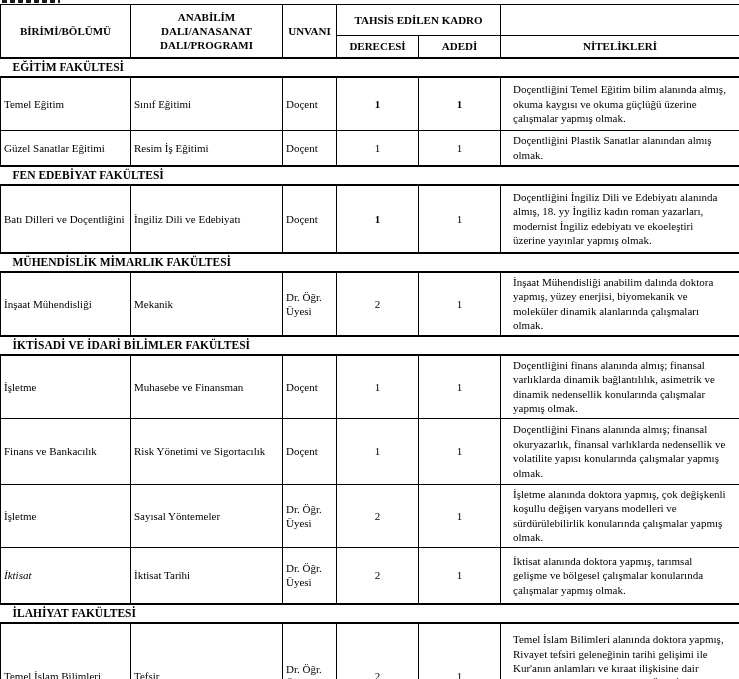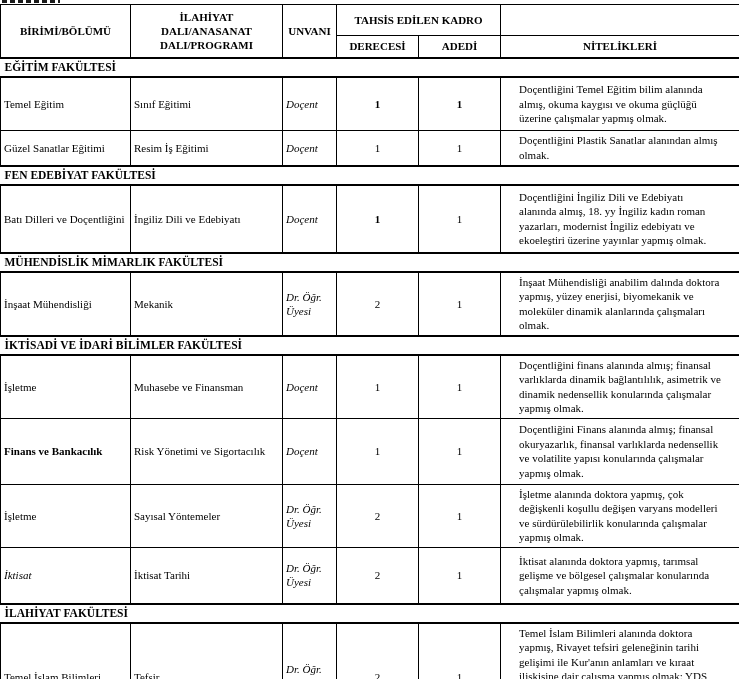--- a/index.html
+++ b/index.html
@@ -65,32 +65,32 @@
   thead th.th-corner { height: 26px; }
   thead tr.h2 th { height: 17px; }
 
   tr.section-row td {
     border-left: none;
     border-right: none;
     border-top: 2px solid #000;
     border-bottom: 2px solid #000;
     font-weight: bold;
     font-size: 11.5px;
-    padding: 1px 4px;
+    padding: 1px 12px;
     height: 13px;
   }
   td.cell-birim    { text-align: left; }
   td.cell-anabilim { text-align: left; }
-  td.cell-unvan    { text-align: left; font-style: italic; }
+  td.cell-unvan    { text-align: left; }
   td.cell-derece,
   td.cell-adet     { text-align: center; }
   td.cell-nitelik  {
     text-align: left;
     line-height: 1.32;
-    padding: 2px 18px;
+    padding: 2px 12px;
   }
   .b { font-weight: bold; }
 </style>
 </head>
 <body>
 
 <div class="page">
   <div class="top-fragment"></div>
 
   <table class="kadro">
@@ -99,21 +99,21 @@
       <col class="c-anabilim">
       <col class="c-unvan">
       <col class="c-derece">
       <col class="c-adet">
       <col class="c-nitelik">
     </colgroup>
     <thead>
       <tr class="h1">
         <th rowspan="2">BİRİMİ/BÖLÜMÜ</th>
         <th rowspan="2">
-          <div class="th-anabilim-inner">İLAHİYAT DALI/ANASANAT DALI/PROGRAMI</div>
+          <div class="th-anabilim-inner">ANABİLİM DALI/ANASANAT DALI/PROGRAMI</div>
         </th>
         <th rowspan="2">UNVANI</th>
         <th colspan="2">TAHSİS EDİLEN KADRO</th>
         <th class="th-corner"></th>
       </tr>
       <tr class="h2">
         <th>DERECESİ</th>
         <th>ADEDİ</th>
         <th class="th-nitelik">NİTELİKLERİ</th>
       </tr>
@@ -165,21 +165,21 @@
         </tr>
         <tr>
           <td class="cell-birim" style="height: 55px;">İşletme</td>
           <td class="cell-anabilim">Muhasebe ve Finansman</td>
           <td class="cell-unvan">Doçent</td>
           <td class="cell-derece">1</td>
           <td class="cell-adet">1</td>
           <td class="cell-nitelik">Doçentliğini finans alanında almış; finansal varlıklarda dinamik bağlantılılık, asimetrik ve dinamik nedensellik konularında çalışmalar yapmış olmak.</td>
         </tr>
         <tr>
-          <td class="cell-birim" style="height: 61px; font-weight: bold;">Finans ve Bankacılık</td>
+          <td class="cell-birim" style="height: 61px;">Finans ve Bankacılık</td>
           <td class="cell-anabilim">Risk Yönetimi ve Sigortacılık</td>
           <td class="cell-unvan">Doçent</td>
           <td class="cell-derece">1</td>
           <td class="cell-adet">1</td>
           <td class="cell-nitelik">Doçentliğini Finans alanında almış; finansal okuryazarlık, finansal varlıklarda nedensellik ve volatilite yapısı konularında çalışmalar yapmış olmak.</td>
         </tr>
         <tr>
           <td class="cell-birim" style="height: 57px;">İşletme</td>
           <td class="cell-anabilim">Sayısal Yöntemeler</td>
           <td class="cell-unvan">Dr. Öğr. Üyesi</td>

